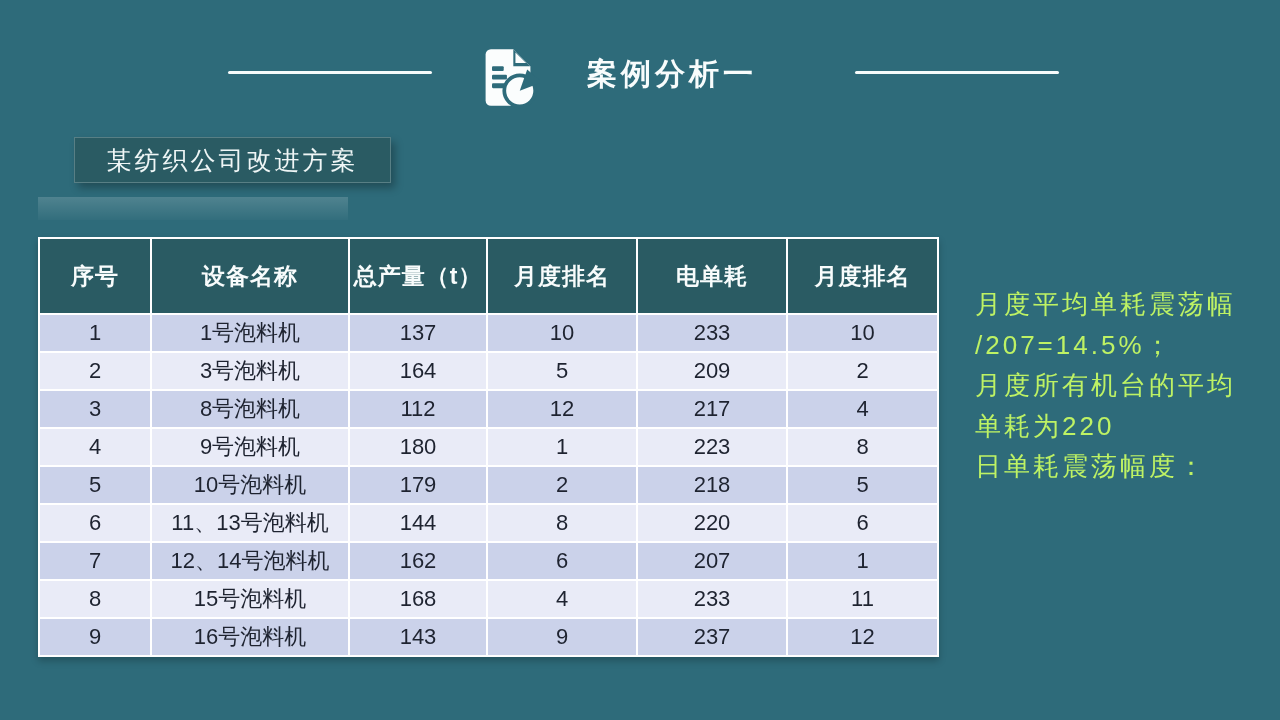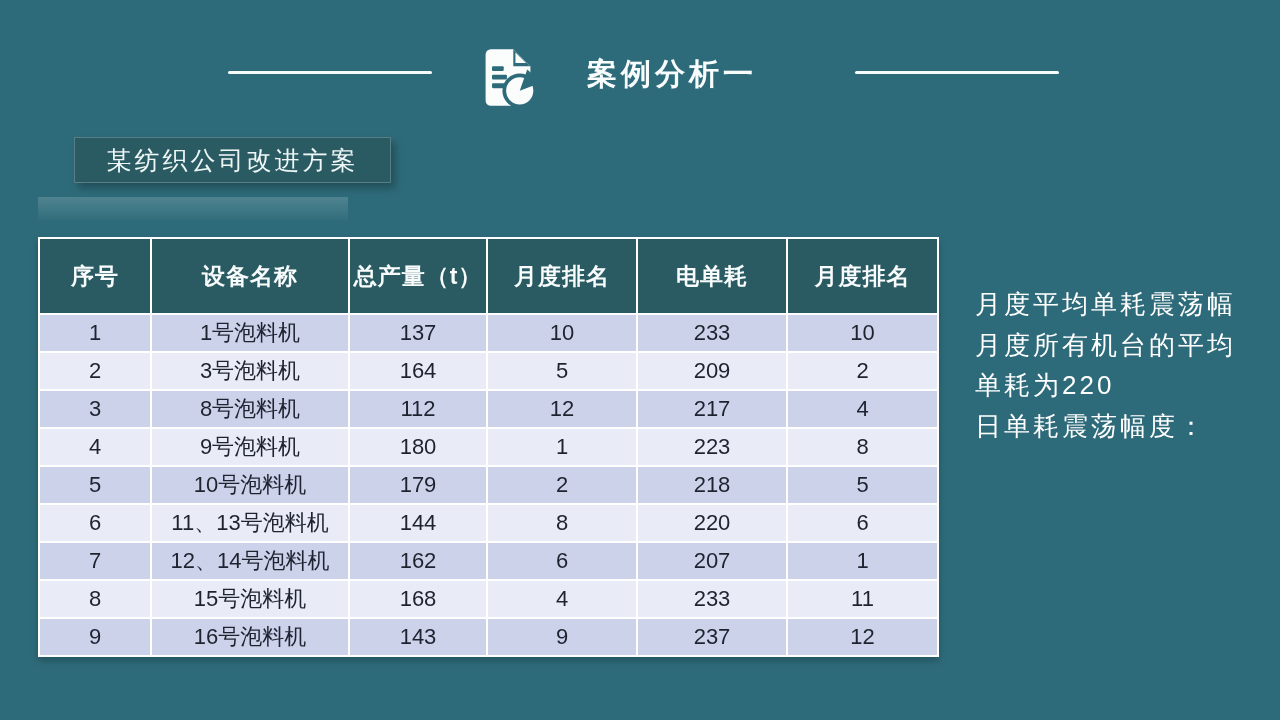--- a/index.html
+++ b/index.html
@@ -63,21 +63,21 @@
   .data-table tbody td{
     height:36px;
     color:var(--textDark,#1E2330);font-size:22px;
   }
   .data-table tbody tr:nth-child(odd) td{background:var(--rowDark,#CBD2EA);}
   .data-table tbody tr:nth-child(even) td{background:var(--rowLight,#E9EBF7);}
 
   
   .notes{
     position:absolute;left:975px;top:284px;width:300px;
-    color:#ffffff;font-size:26px;line-height:40.5px;letter-spacing:3px;
+    color:#bef264;font-size:26px;line-height:40.5px;letter-spacing:3px;
   }
 </style>
 </head>
 <body>
 
 <div class="slide" style="--bg: #2E6B7A; --panel: #2A5B63; --rowDark: #CBD2EA; --rowLight: #E9EBF7; --textDark: #1E2330;">
 
   <div class="deco-line left"></div>
   <div class="title-icon">
     <svg width="64" height="64" viewBox="0 0 60 60" aria-hidden="true">
@@ -193,18 +193,19 @@
           <td>143</td>
           <td>9</td>
           <td>237</td>
           <td>12</td>
         </tr>
       </tbody>
   </table>
 
   <div class="notes" id="notes-panel">
       <div>月度平均单耗震荡幅</div>
+      <div>/207=14.5%；</div>
       <div>月度所有机台的平均</div>
       <div>单耗为220</div>
       <div>日单耗震荡幅度：</div>
     </div>
 
 </div>
 
 </body></html>

